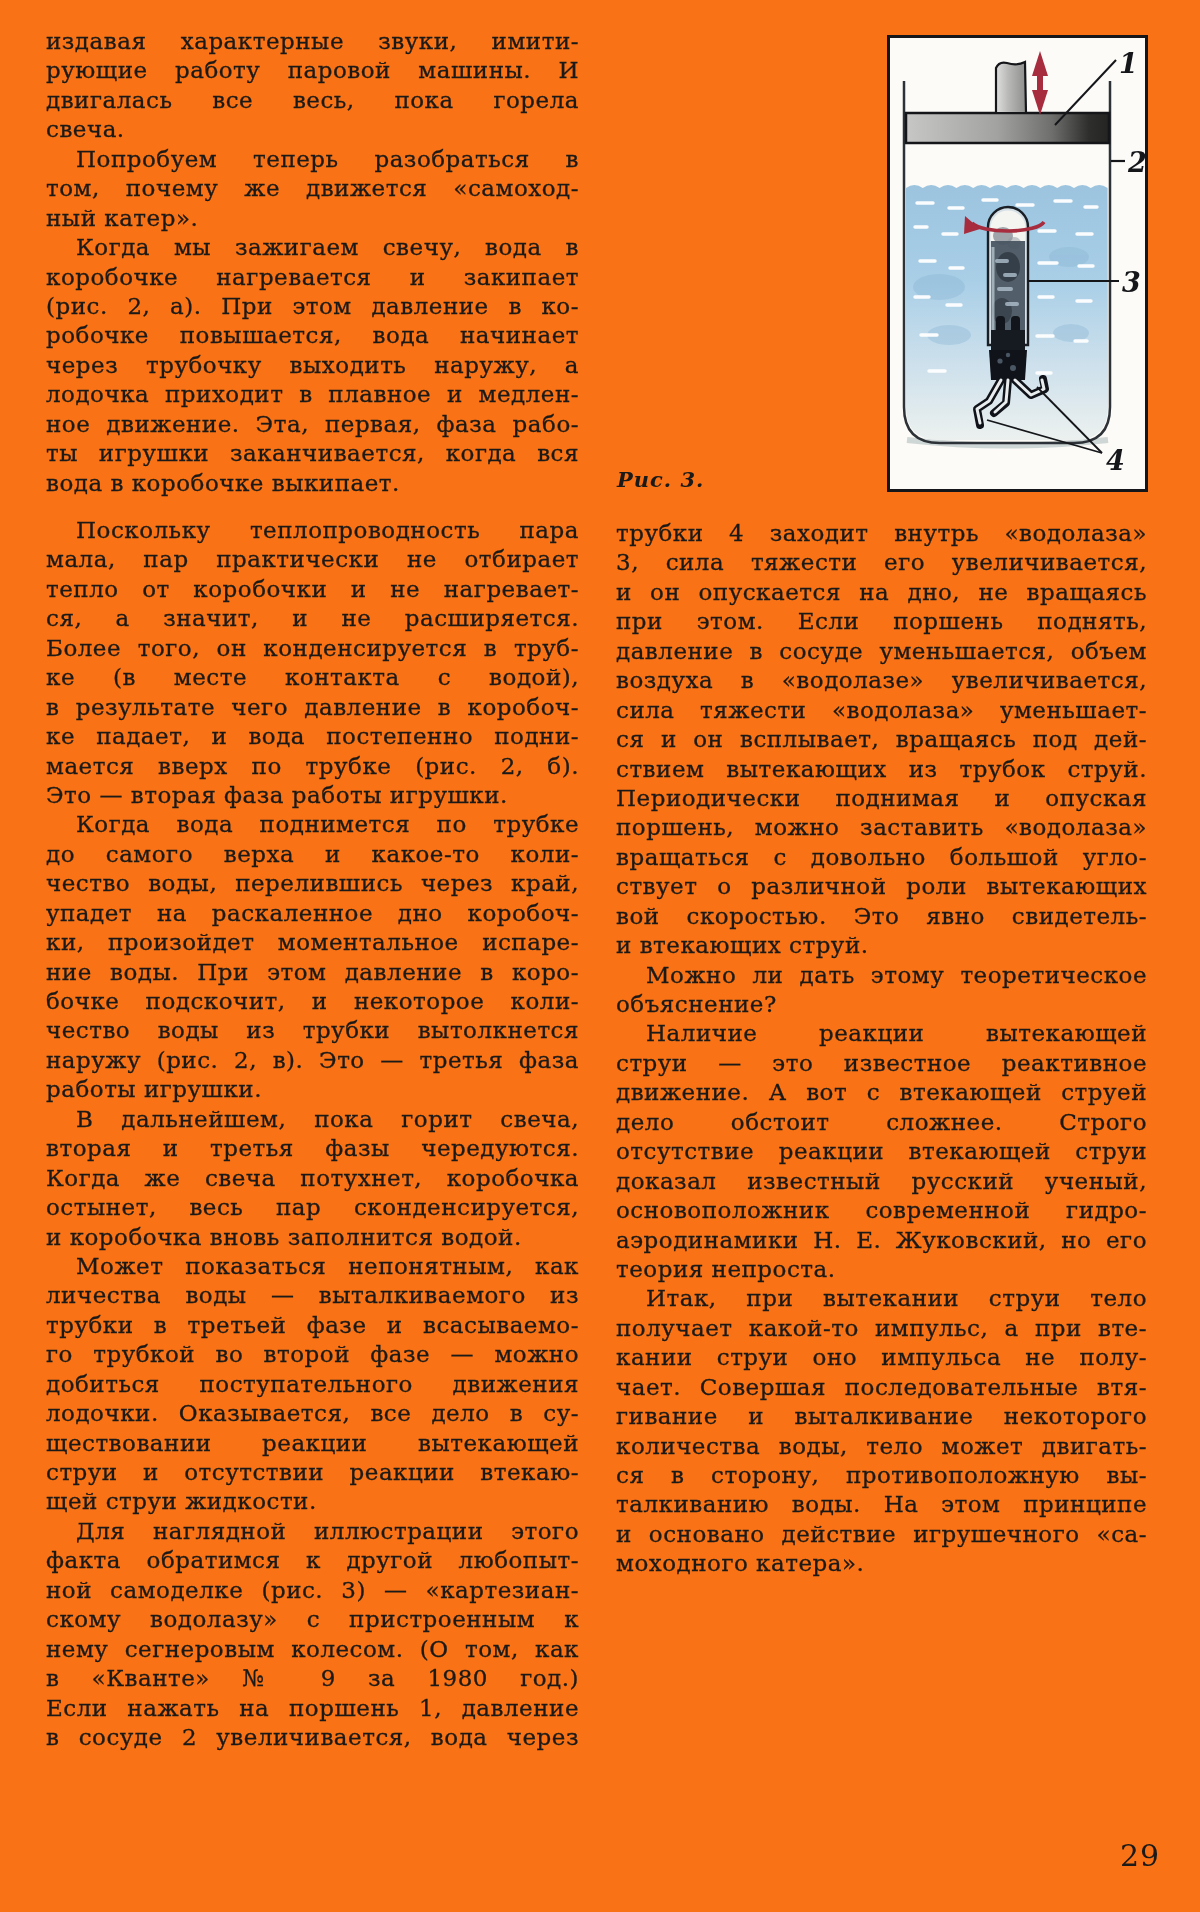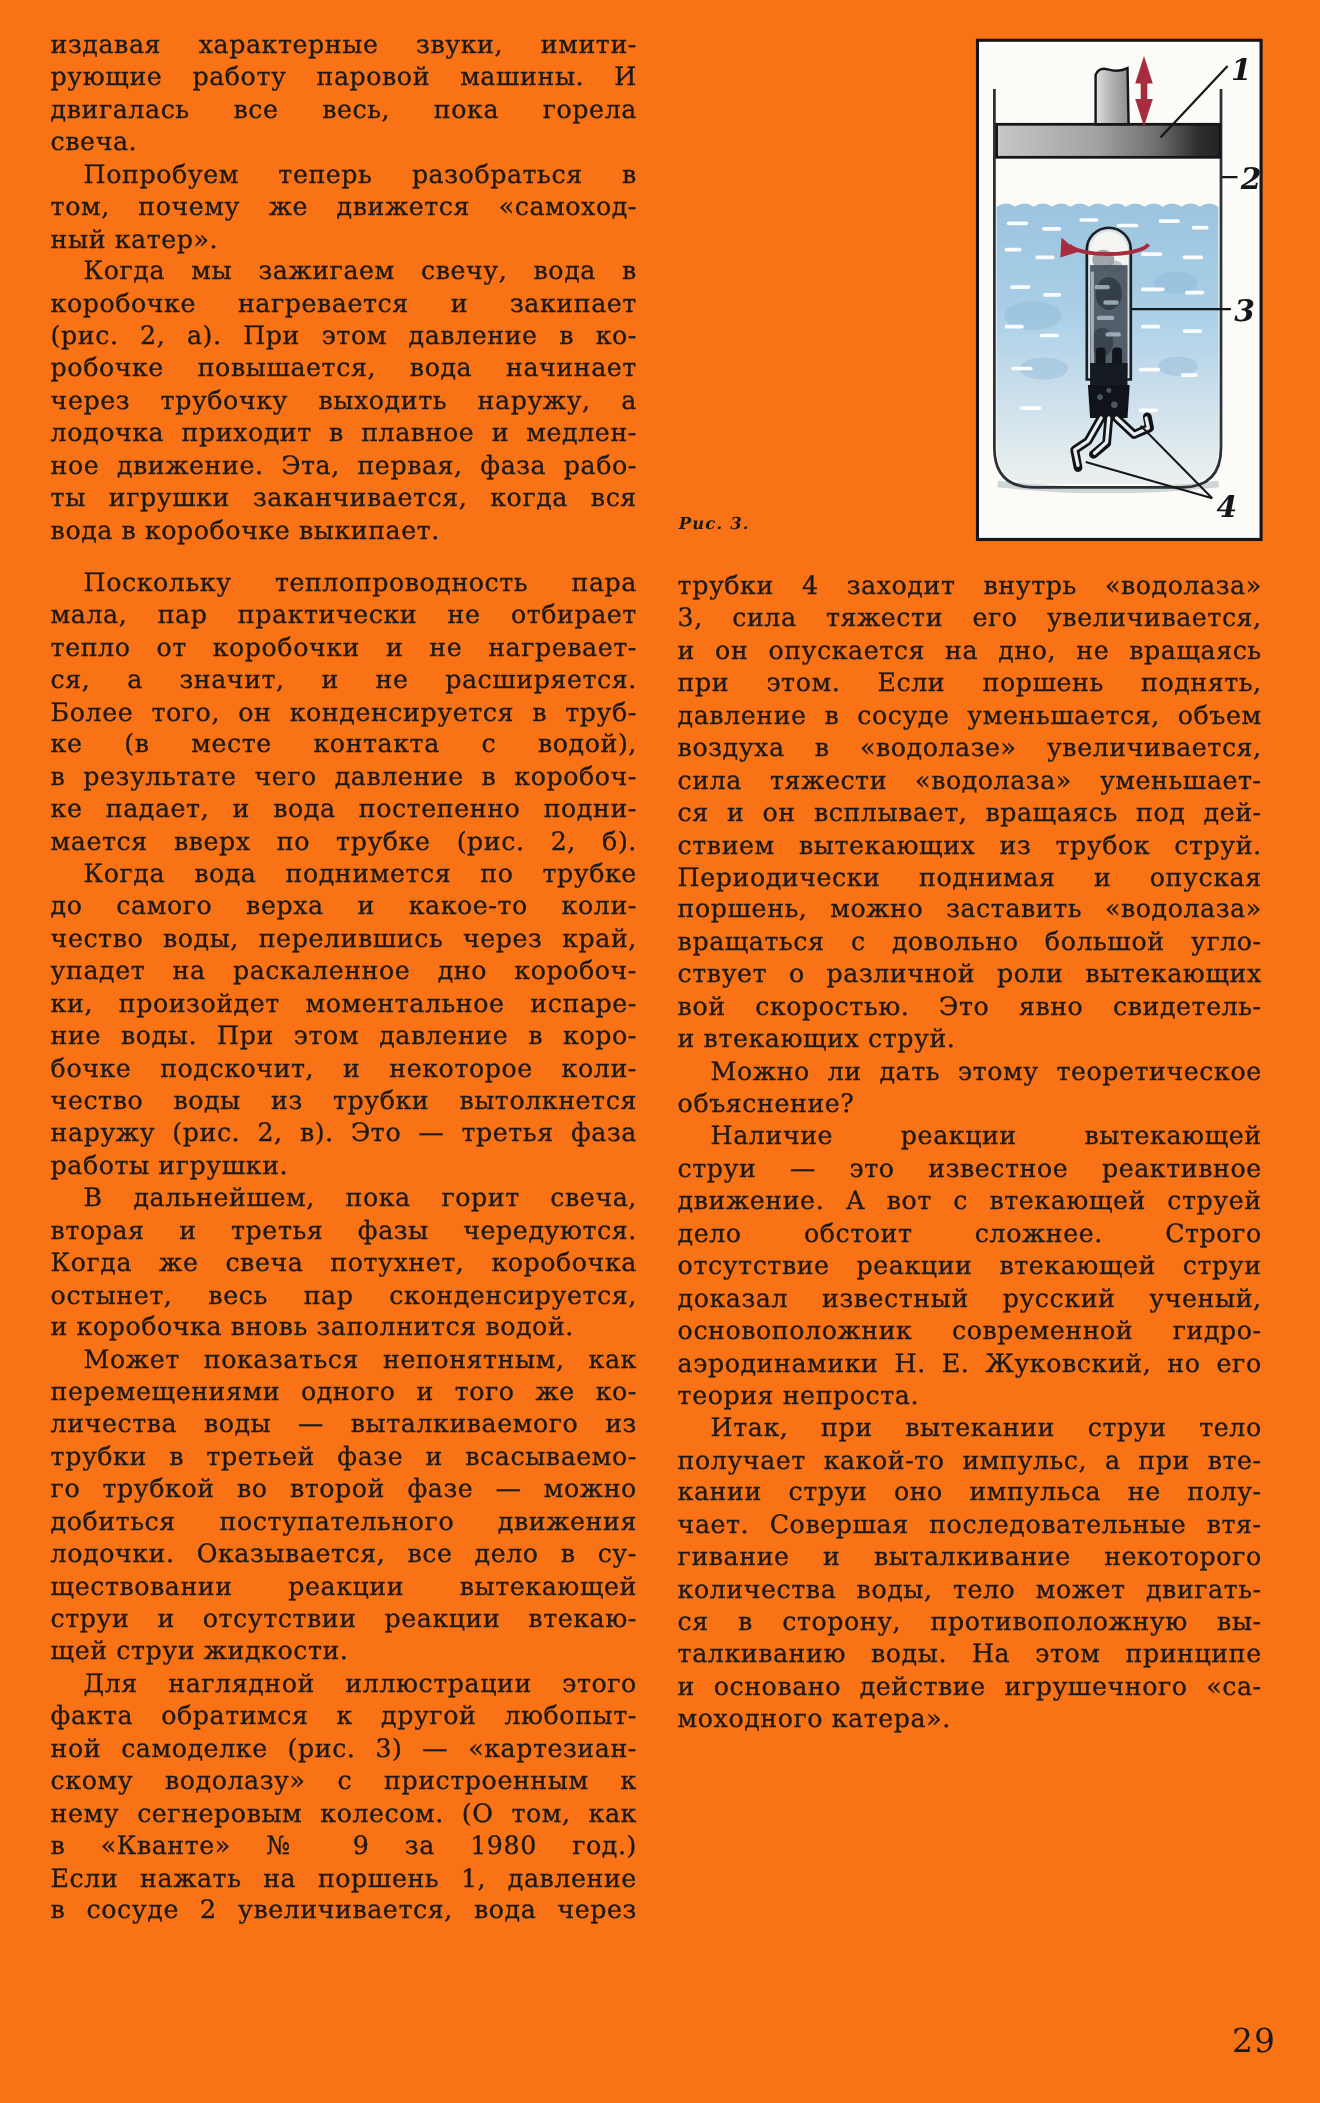--- a/index.html
+++ b/index.html
@@ -16,21 +16,21 @@
     height:29.45px;line-height:29.45px;
     text-align:justify;text-align-last:justify;
     letter-spacing:0.5px;white-space:normal;
   }
   .tline.end{text-align-last:left;}
   .tline.ind{text-indent:30px;}
   .tline.gap{margin-top:18px;}
   .fig{position:absolute;left:887px;top:35px;width:261px;height:457px;}
   .fig-caption{
     position:absolute;left:617px;top:467px;
-    font-size:15px;font-style:italic;font-weight:bold;letter-spacing:1px;text-align:right;
+    font-size:21px;font-style:italic;font-weight:bold;letter-spacing:1px;text-align:right;
   }
   .page-number{
     position:absolute;left:1120px;top:1838px;
     font-size:30px;font-weight:normal;letter-spacing:1px;
   }
   svg text{
     font-family:"DejaVu Serif","Liberation Serif",serif;
     font-style:italic;font-weight:600;font-size:27px;fill:#15161a;
   }
 </style>
@@ -58,37 +58,37 @@
       <div class="tline end">вода в коробочке выкипает.</div>
       <div class="tline ind gap">Поскольку теплопроводность пара</div>
       <div class="tline">мала, пар практически не отбирает</div>
       <div class="tline">тепло от коробочки и не нагревает-</div>
       <div class="tline">ся, а значит, и не расширяется.</div>
       <div class="tline">Более того, он конденсируется в труб-</div>
       <div class="tline">ке (в месте контакта с водой),</div>
       <div class="tline">в результате чего давление в коробоч-</div>
       <div class="tline">ке падает, и вода постепенно подни-</div>
       <div class="tline">мается вверх по трубке (рис. 2, б).</div>
+      <div class="tline end">Это — вторая фаза работы игрушки.</div>
       <div class="tline ind">Когда вода поднимется по трубке</div>
       <div class="tline">до самого верха и какое-то коли-</div>
       <div class="tline">чество воды, перелившись через край,</div>
       <div class="tline">упадет на раскаленное дно коробоч-</div>
       <div class="tline">ки, произойдет моментальное испаре-</div>
       <div class="tline">ние воды. При этом давление в коро-</div>
       <div class="tline">бочке подскочит, и некоторое коли-</div>
       <div class="tline">чество воды из трубки вытолкнется</div>
       <div class="tline">наружу (рис. 2, в). Это — третья фаза</div>
       <div class="tline end">работы игрушки.</div>
       <div class="tline ind">В дальнейшем, пока горит свеча,</div>
       <div class="tline">вторая и третья фазы чередуются.</div>
       <div class="tline">Когда же свеча потухнет, коробочка</div>
       <div class="tline">остынет, весь пар сконденсируется,</div>
       <div class="tline end">и коробочка вновь заполнится водой.</div>
       <div class="tline ind">Может показаться непонятным, как</div>
-      <div class="tline">перемещениями одного и того же ко-</div>
       <div class="tline">личества воды — выталкиваемого из</div>
       <div class="tline">трубки в третьей фазе и всасываемо-</div>
       <div class="tline">го трубкой во второй фазе — можно</div>
       <div class="tline">добиться поступательного движения</div>
       <div class="tline">лодочки. Оказывается, все дело в су-</div>
       <div class="tline">ществовании реакции вытекающей</div>
       <div class="tline">струи и отсутствии реакции втекаю-</div>
       <div class="tline end">щей струи жидкости.</div>
       <div class="tline ind">Для наглядной иллюстрации этого</div>
       <div class="tline">факта обратимся к другой любопыт-</div>

